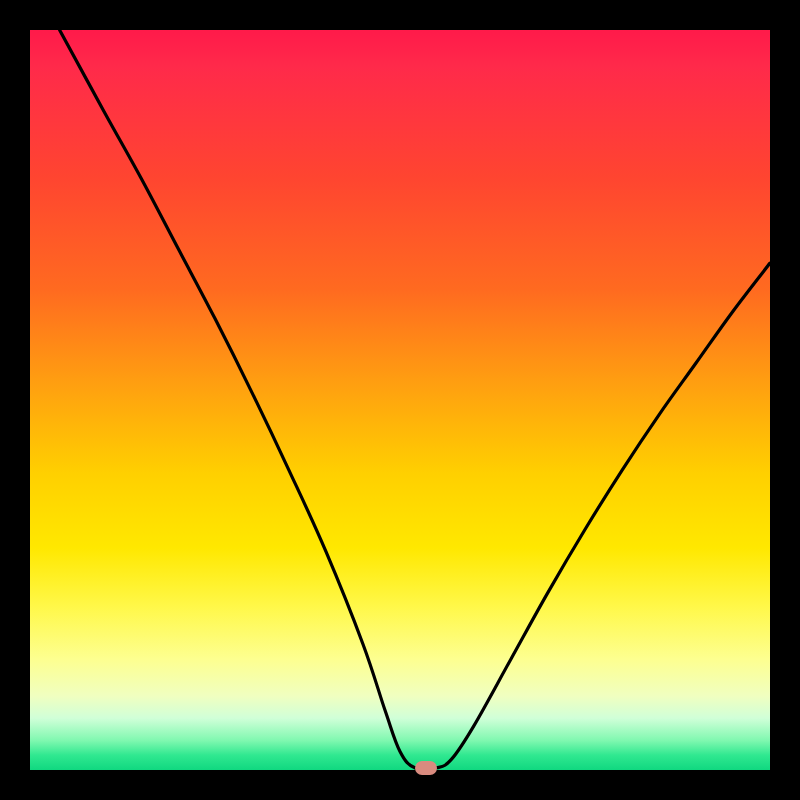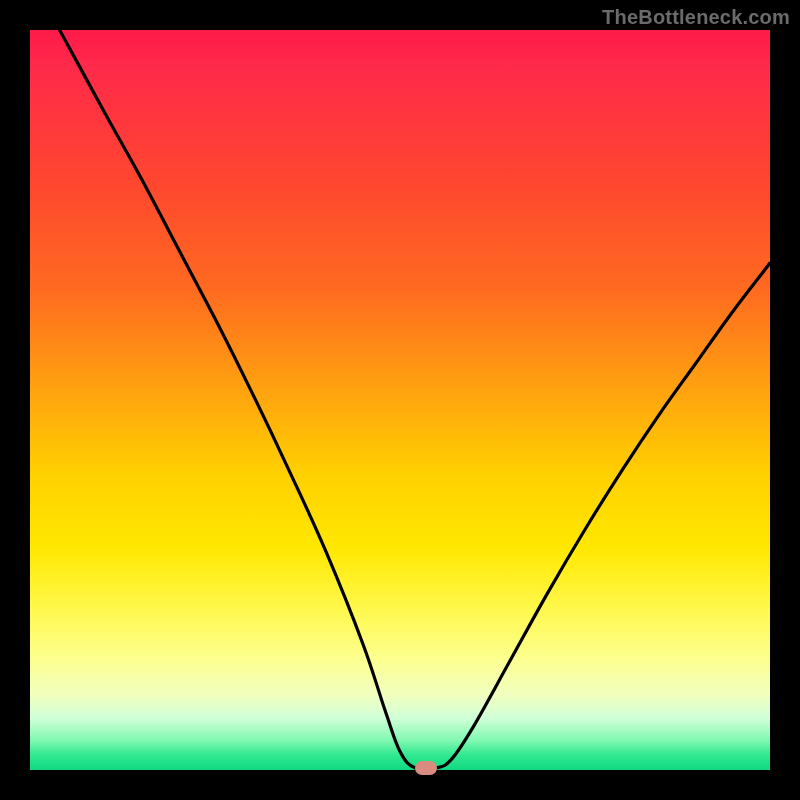--- a/index.html
+++ b/index.html
@@ -66,14 +66,13 @@
   <div class="plot-area">
 
     <svg class="curve-svg" viewBox="0 0 740 740" preserveAspectRatio="none">
       <path id="curve-path" fill="none" stroke="#000" stroke-width="3.2" stroke-linejoin="round" stroke-linecap="round" d="M 29.60 0.00 C 37.59 14.65, 59.35 54.76, 74.00 81.40 C 88.65 108.04, 97.68 123.36, 111.00 148.00 C 124.32 172.64, 134.68 192.99, 148.00 218.30 C 161.32 243.61, 171.68 262.63, 185.00 288.60 C 198.32 314.57, 208.68 335.29, 222.00 362.60 C 235.32 389.91, 245.68 411.66, 259.00 440.30 C 272.32 468.94, 282.68 490.40, 296.00 521.70 C 309.32 553.00, 322.34 585.56, 333.00 614.20 C 343.66 642.84, 348.54 661.49, 355.20 680.80 C 361.86 700.11, 364.67 711.24, 370.00 721.50 C 375.33 731.76, 378.14 734.85, 384.80 737.78 C 391.46 740.71, 400.34 739.38, 407.00 737.78 C 413.66 736.18, 415.14 736.49, 421.80 728.90 C 428.46 721.31, 433.34 713.58, 444.00 695.60 C 454.66 677.62, 467.68 652.98, 481.00 629.00 C 494.32 605.02, 504.68 585.71, 518.00 562.40 C 531.32 539.09, 541.68 521.48, 555.00 499.50 C 568.32 477.52, 578.68 460.95, 592.00 440.30 C 605.32 419.65, 615.68 404.11, 629.00 384.80 C 642.32 365.49, 652.68 351.65, 666.00 333.00 C 679.32 314.35, 689.68 299.18, 703.00 281.20 C 716.32 263.22, 733.34 241.76, 740.00 233.10"></path>
     </svg>
 
     <div class="marker" id="marker" style="left: 395.9px; top: 737.78px; background: rgb(217, 139, 127);"></div>
 
   </div>
 
-  <div class="watermark">TheBottleneck.com</div>
 </div>
 
 </body></html>

